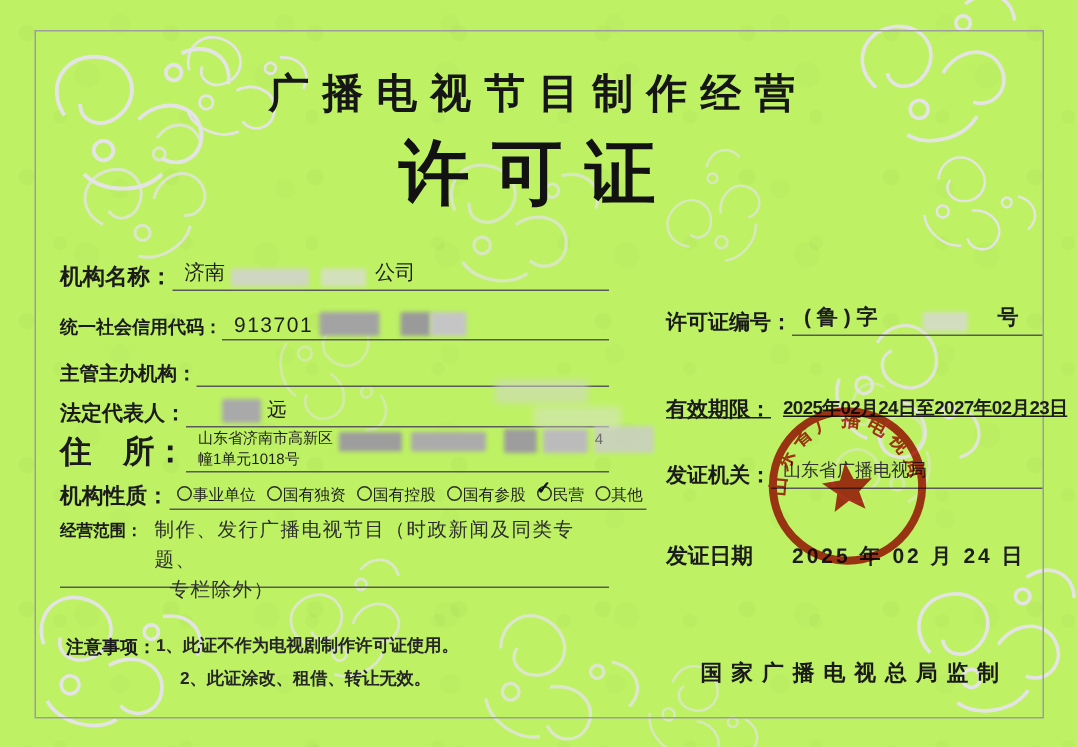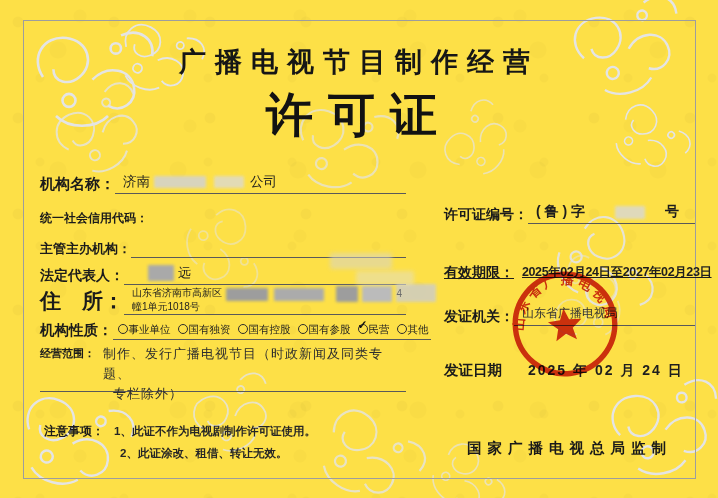--- a/index.html
+++ b/index.html
@@ -1,33 +1,33 @@
 <!DOCTYPE html>
 <html><head>
 <meta charset="utf-8">
 <style>
   html,body{margin:0;padding:0;background:#fff;}
-  .canvas{position:relative;width:718px;height:498px;background:#fde047;overflow:hidden;
+  .canvas{position:relative;width:718px;height:498px;background:#bef264;overflow:hidden;
           font-family:"Liberation Sans",sans-serif;color:#1e1e1e;}
   .texture{position:absolute;inset:0;pointer-events:none;
     background-image:
       radial-gradient(circle at 18px 22px, rgba(0,0,0,0.045) 0 5px, transparent 6px),
       radial-gradient(circle at 58px 50px, rgba(0,0,0,0.035) 0 8px, transparent 9px),
       radial-gradient(circle at 40px 78px, rgba(0,0,0,0.04) 0 4px, transparent 5px),
       radial-gradient(circle at 80px 16px, rgba(0,0,0,0.03) 0 6px, transparent 7px);
     background-size:96px 96px,120px 120px,84px 84px,110px 110px;opacity:.55;}
   .ornaments{position:absolute;left:0;top:0;pointer-events:none;}
   .border{position:absolute;left:23px;top:20px;width:671px;height:457px;border:1px solid #9d9d9d;background:transparent;}
 
   .title1{position:absolute;left:0;top:44px;width:718px;text-align:center;font-size:27px;font-weight:bold;letter-spacing:9px;color:#161616;}
   .title2{position:absolute;left:0;top:84px;width:718px;text-align:center;font-size:47px;font-weight:bold;letter-spacing:15px;color:#121212;}
 
   .lrow{position:absolute;display:flex;align-items:flex-end;}
   .lbl{font-weight:bold;white-space:nowrap;color:#1b1b1b;}
-  .vline{flex:1;border-bottom:1px solid #595959;display:flex;align-items:center;padding:0 2px 2px 8px;position:relative;white-space:nowrap;}
+  .vline{flex:1;border-bottom:1px solid #595959;display:flex;align-items:flex-end;padding:0 2px 2px 8px;position:relative;white-space:nowrap;}
   .rb{display:inline-block;filter:blur(1.5px);border-radius:1px;vertical-align:middle;}
 
   .row-org{left:40px;top:168px;width:366px;height:26px;}
   .row-org .lbl{font-size:15px;}
   .row-org .vline{font-size:13.5px;}
   .row-org .vp{margin-right:4px;}
   .row-org .vs{margin-left:6px;}
 
   .row-code{left:40px;top:203px;width:366px;height:24px;}
   .row-code .lbl{font-size:12px;}
@@ -132,20 +132,26 @@
     <span class="vline">
       <span class="vp">济南</span>
       <span class="rb" style="width:52px;height:12px;background:#d2d2d2;opacity:.85;"></span>
       <span class="rb" style="width:30px;height:12px;background:#dadada;opacity:.75;margin-left:8px;"></span>
       <span class="vs">公司</span>
     </span>
   </div>
 
   <div class="lrow row-code">
     <span class="lbl">统一社会信用代码：</span>
+    <span class="vline">
+      <span>913701</span>
+      <span class="rb" style="width:40px;height:16px;background:#a3a3a3;margin-left:4px;"></span>
+      <span class="rb" style="width:20px;height:16px;background:#9a9a9a;margin-left:14px;"></span>
+      <span class="rb" style="width:24px;height:16px;background:#c5c5c5;"></span>
+    </span>
   </div>
 
   <div class="lrow row-sup">
     <span class="lbl">主管主办机构：</span>
     <span class="vline"></span>
   </div>
 
   <div class="lrow row-legal">
     <span class="lbl">法定代表人：</span>
     <span class="vline">
@@ -183,21 +189,21 @@
   <div class="lrow row-scope">
     <span class="lbl">经营范围：</span>
     <span class="scope-val">
       <span>制作、发行广播电视节目（时政新闻及同类专题、</span><br>
       <span class="scope-l2">专栏除外）</span>
     </span>
   </div>
 
   <div class="row-notes" style="position:absolute;">
     <div class="note-line">
-      <span class="lbl" style="margin-right:10px;">注意事项：</span>
+      <span class="lbl" style="">注意事项：</span>
       <span>1、此证不作为电视剧制作许可证使用。</span>
     </div>
     <div class="note-line note2">
       <span>2、此证涂改、租借、转让无效。</span>
     </div>
   </div>
 
   <div class="rrow row-lic">
     <span class="lbl">许可证编号：</span>
     <span class="vline">

